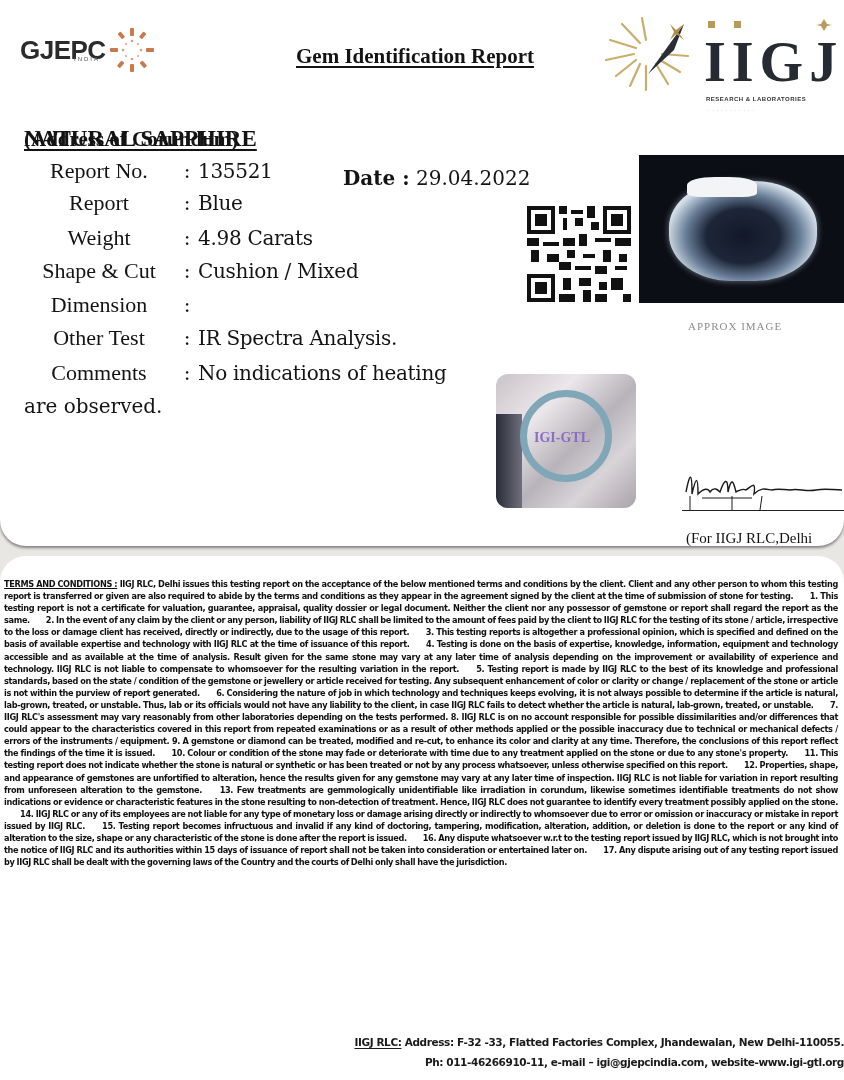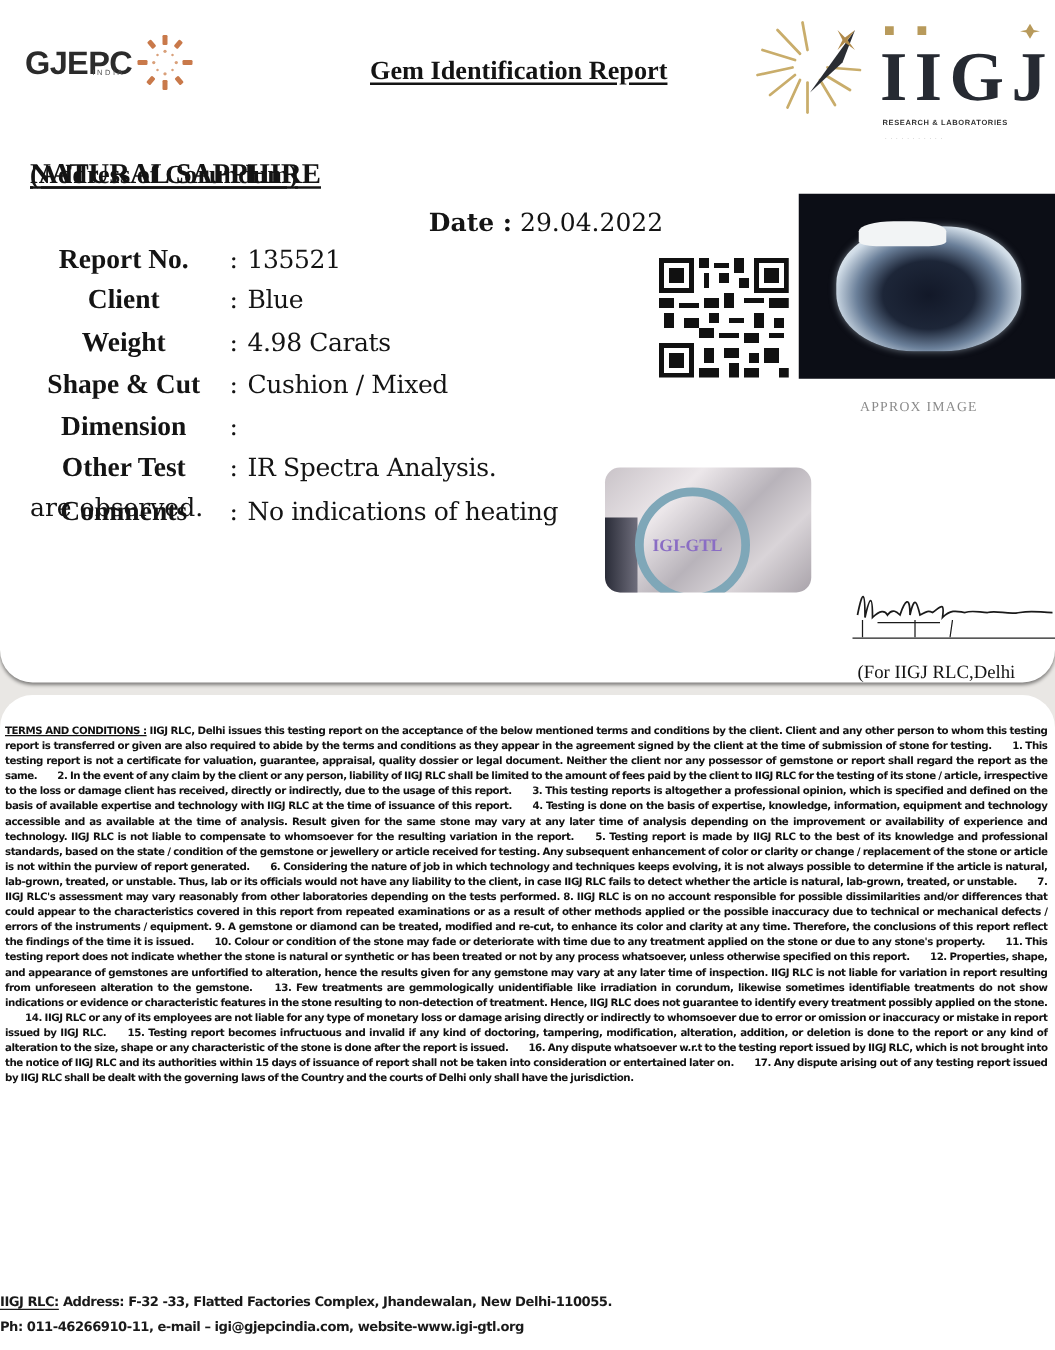--- a/index.html
+++ b/index.html
@@ -12,43 +12,43 @@
   .gjepc-text{font-family:"Liberation Sans",sans-serif;font-size:26px;font-weight:bold;color:#2b2b2b;letter-spacing:-0.5px;}
   .gjepc-sub{position:absolute;left:54px;top:30px;font-family:"Liberation Sans",sans-serif;font-size:6px;color:#555;letter-spacing:2px;}
   .title{position:absolute;left:296px;top:44px;font-size:21px;font-weight:bold;text-decoration:underline;text-underline-offset:3px;}
   .iigj{position:absolute;left:596px;top:10px;width:248px;height:110px;}
   .iigj-text{position:absolute;left:108px;top:24px;font-family:"Liberation Serif",serif;font-weight:bold;font-size:56px;letter-spacing:6px;color:#262a32;line-height:1;}
   .iigj-sub{position:absolute;left:110px;top:86px;font-family:"Liberation Sans",sans-serif;font-size:6px;font-weight:bold;color:#333;letter-spacing:0.5px;}
   .iigj-sub2{position:absolute;left:112px;top:98px;font-family:"Liberation Sans",sans-serif;font-size:4px;color:#777;letter-spacing:1px;}
   .gem-name{position:absolute;left:24px;top:94px;font-size:23px;font-weight:bold;text-decoration:underline;text-underline-offset:3px;margin-top:32px;}
   .gem-variety{position:absolute;left:24px;top:127px;font-size:21px;font-weight:bold;text-decoration:underline;text-underline-offset:3px;}
   .field{position:absolute;left:22px;height:30px;display:flex;align-items:baseline;font-size:22px;}
-  .field .lbl{width:154px;font-weight:bold;margin-top:36px;}
+  .field .lbl{width:154px;font-weight:normal;}
   .field .colon{width:22px;font-family:"DejaVu Serif",serif;font-size:20px;}
   .field .val{font-family:"DejaVu Serif",serif;font-size:20px;letter-spacing:-0.3px;}
   .comment-cont{position:absolute;left:24px;top:394px;font-family:"DejaVu Serif",serif;font-size:20px;}
   .date{position:absolute;left:343px;top:166px;font-family:"DejaVu Serif",serif;font-size:20px;}
   .date b{font-weight:bold;}
   .qr{position:absolute;left:527px;top:206px;width:104px;height:96px;}
   .photo{position:absolute;left:639px;top:155px;width:205px;height:148px;background:#0c0e16;overflow:hidden;}
   .stone{position:absolute;left:30px;top:26px;width:148px;height:100px;border-radius:42%/46%;background:radial-gradient(ellipse at 50% 55%,#121828 0%,#1d2638 35%,#6a7f99 55%,#cfdbe6 72%,#eef3f6 82%,#8ea3b8 100%);box-shadow:0 0 6px rgba(200,215,230,0.5);}
   .stone-top{position:absolute;left:48px;top:22px;width:70px;height:20px;background:#f2f4f5;border-radius:40% 40% 20% 20%;}
   .approx{position:absolute;left:688px;top:320px;font-size:11px;color:#8b8b8b;letter-spacing:1px;}
-  .hologram{position:absolute;left:484px;top:374px;width:140px;height:100px;border-radius:12px;background:linear-gradient(135deg,#c9c3c8 0%,#ece7ea 30%,#b8b3ba 55%,#d9d4d8 75%,#a9a3aa 100%);overflow:hidden;padding-left:25px;}
+  .hologram{position:absolute;left:496px;top:374px;width:140px;height:134px;border-radius:12px;background:linear-gradient(135deg,#c9c3c8 0%,#ece7ea 30%,#b8b3ba 55%,#d9d4d8 75%,#a9a3aa 100%);overflow:hidden;}
   .holo-dark{position:absolute;left:0;top:40px;width:26px;height:94px;background:linear-gradient(90deg,#2a2c38,#6f6e7c);}
   .holo-ring{position:absolute;left:24px;top:16px;width:92px;height:92px;border-radius:50%;border:7px solid #7fa7b8;box-sizing:border-box;}
   .holo-text{position:absolute;left:38px;top:56px;font-size:14px;font-weight:bold;color:#8a6dc4;}
   .sign-area{position:absolute;left:682px;top:466px;width:162px;}
   .sign-line{position:absolute;left:0;top:44px;width:162px;height:1px;background:#222;}
   .signer{position:absolute;left:4px;top:64px;font-size:15px;white-space:nowrap;}
   
   .terms{position:absolute;left:4px;top:578px;width:834px;font-family:"DejaVu Sans",sans-serif;font-weight:bold;font-size:8.2px;line-height:12.1px;text-align:justify;letter-spacing:-0.35px;word-spacing:-0.5px;color:#111;}
   .terms .th{text-decoration:underline;}
   .terms .gap{display:inline-block;width:14px;}
-  .addr{position:absolute;left:0;width:844px;text-align:left;font-family:"DejaVu Sans",sans-serif;font-weight:bold;font-size:10.5px;color:#1a1a1a;letter-spacing:-0.4px;}
+  .addr{position:absolute;left:0;width:844px;text-align:right;font-family:"DejaVu Sans",sans-serif;font-weight:bold;font-size:10.5px;color:#1a1a1a;letter-spacing:-0.4px;}
   .addr u{text-underline-offset:2px;}
 </style>
 </head>
 <body>
 
 <div id="front" class="card">
 
   <div class="gjepc">
     <span class="gjepc-text">GJEPC</span>
     <svg width="48" height="48" viewBox="0 0 48 48" style="margin-left:2px">
@@ -111,21 +111,21 @@
   <div class="field" style="top:158px">
     <span class="lbl">Report No.</span>
       <span class="colon">:</span>
     <span class="val">135521</span>
   </div>
   <div class="date">
     <b>Date :</b>
     <span>29.04.2022</span>
   </div>
   <div class="field" style="top:190px">
-    <span class="lbl">Client</span>
+    <span class="lbl">Report</span>
       <span class="colon">:</span>
     <span class="val">Blue</span>
   </div>
   <div class="field" style="top:225px">
     <span class="lbl">Weight</span>
       <span class="colon">:</span>
     <span class="val">4.98 Carats</span>
   </div>
   <div class="field" style="top:258px">
     <span class="lbl">Shape &amp; Cut</span>

